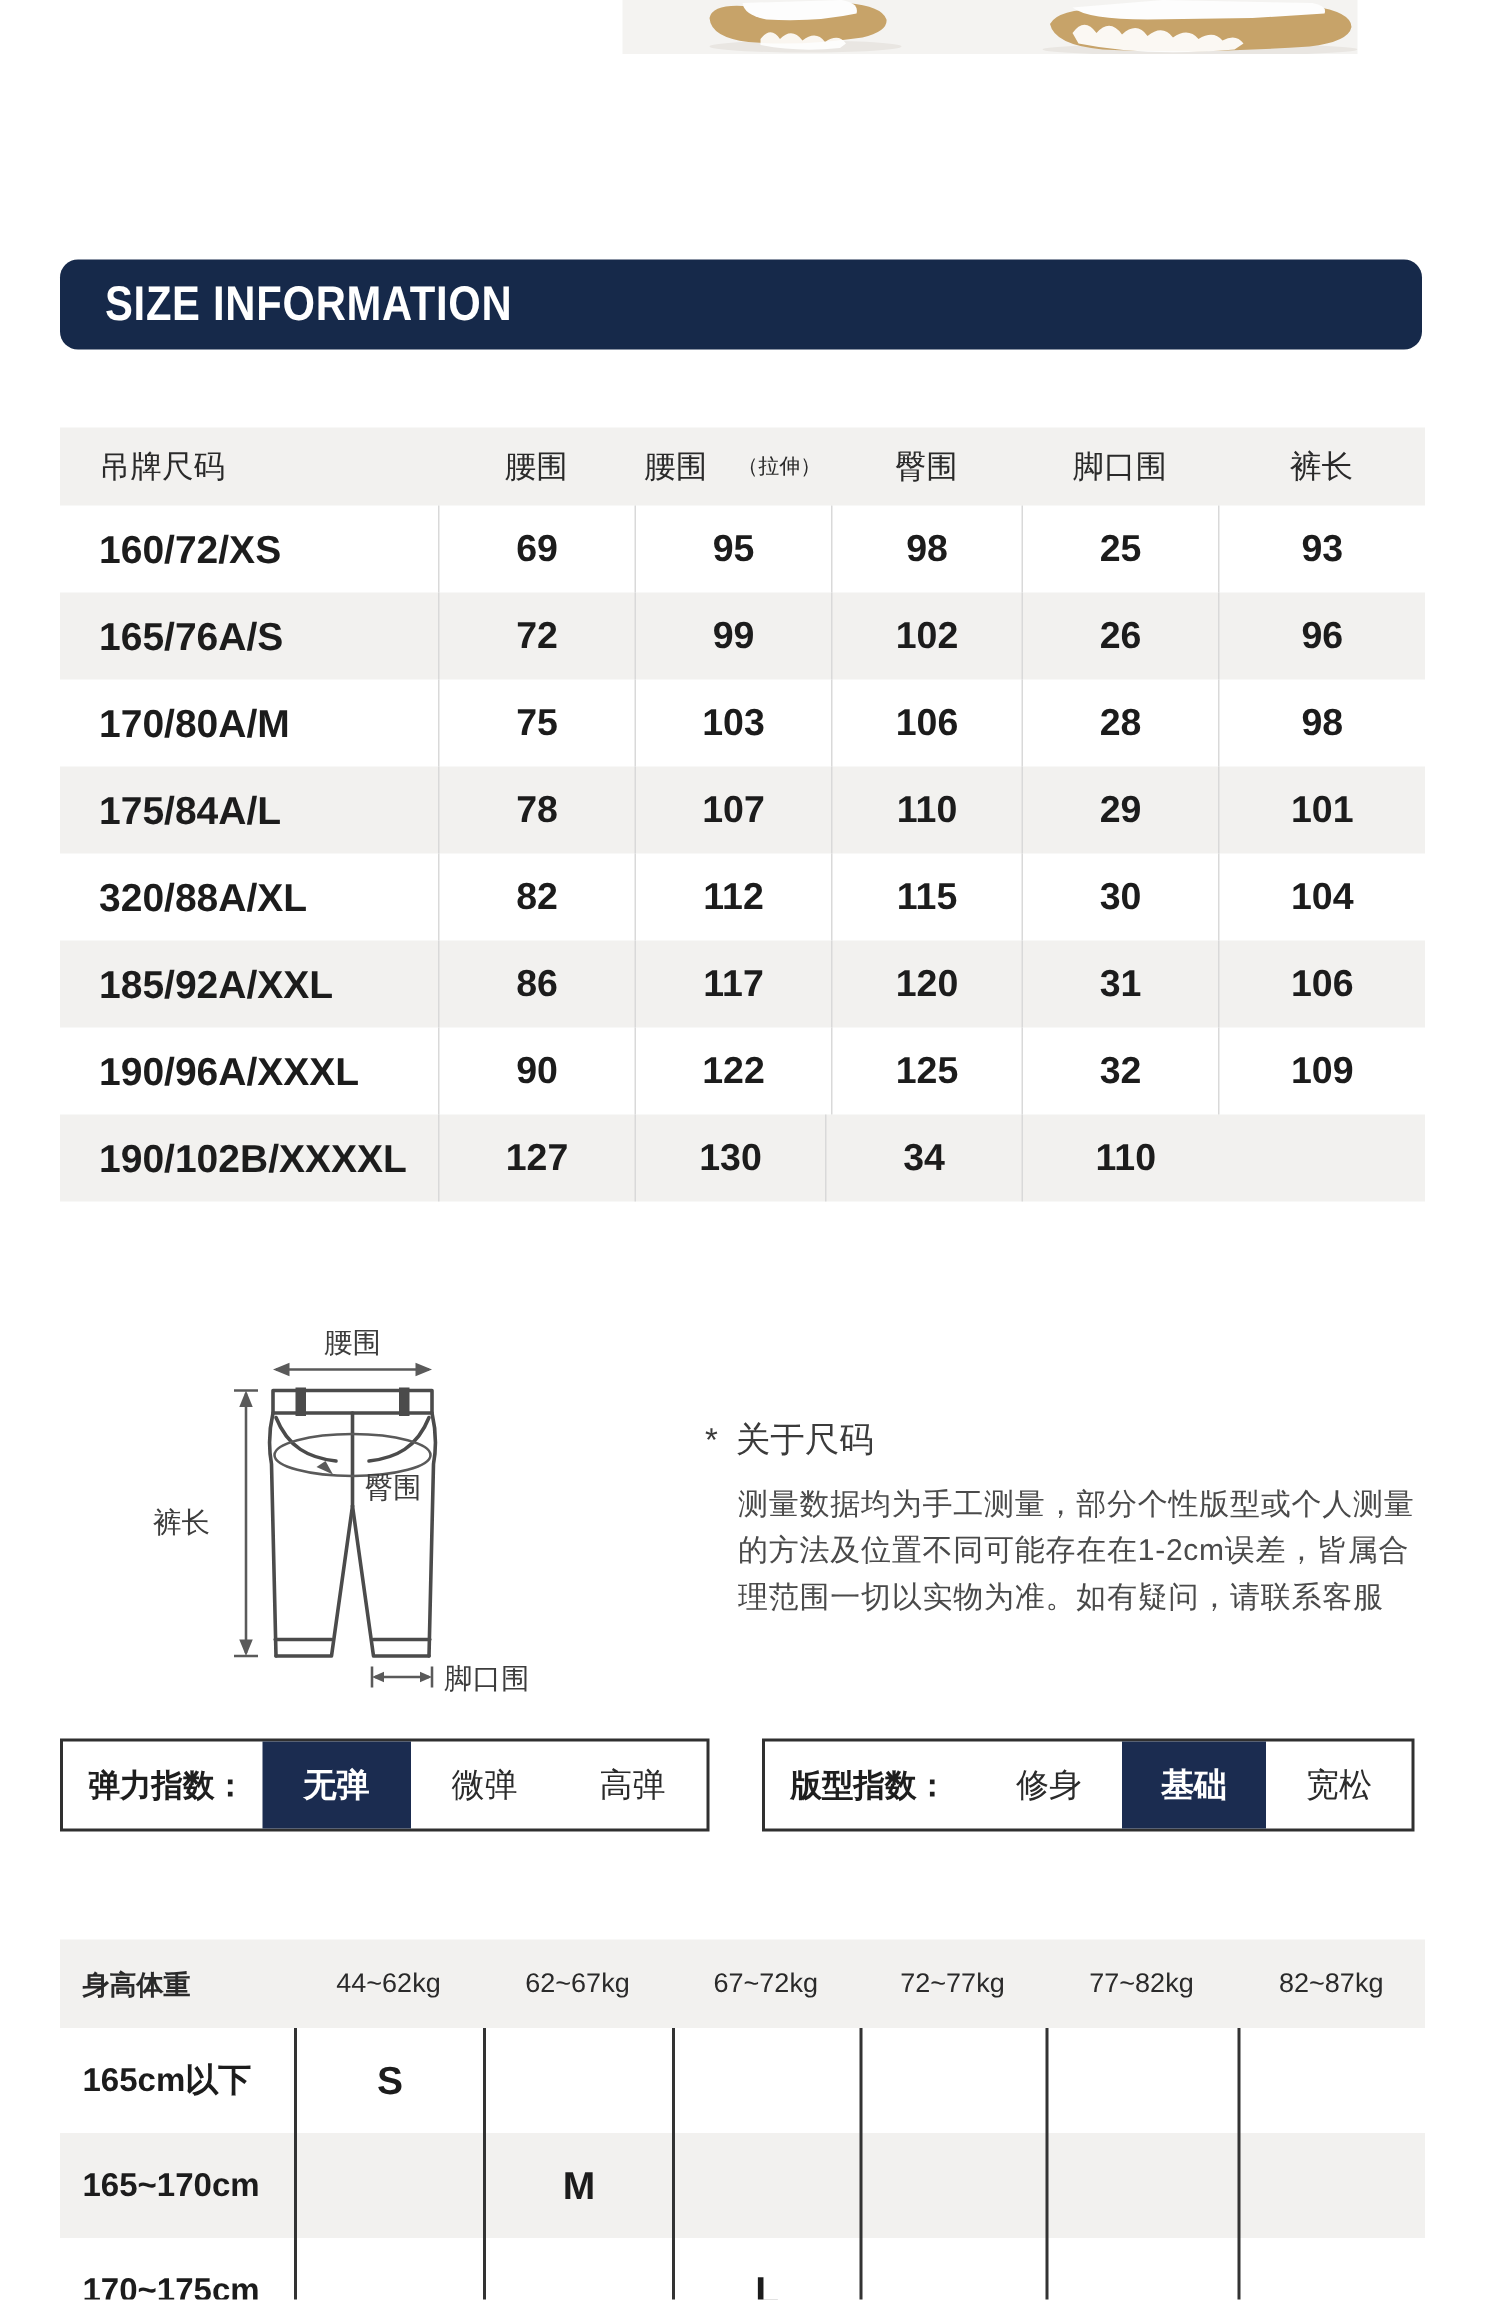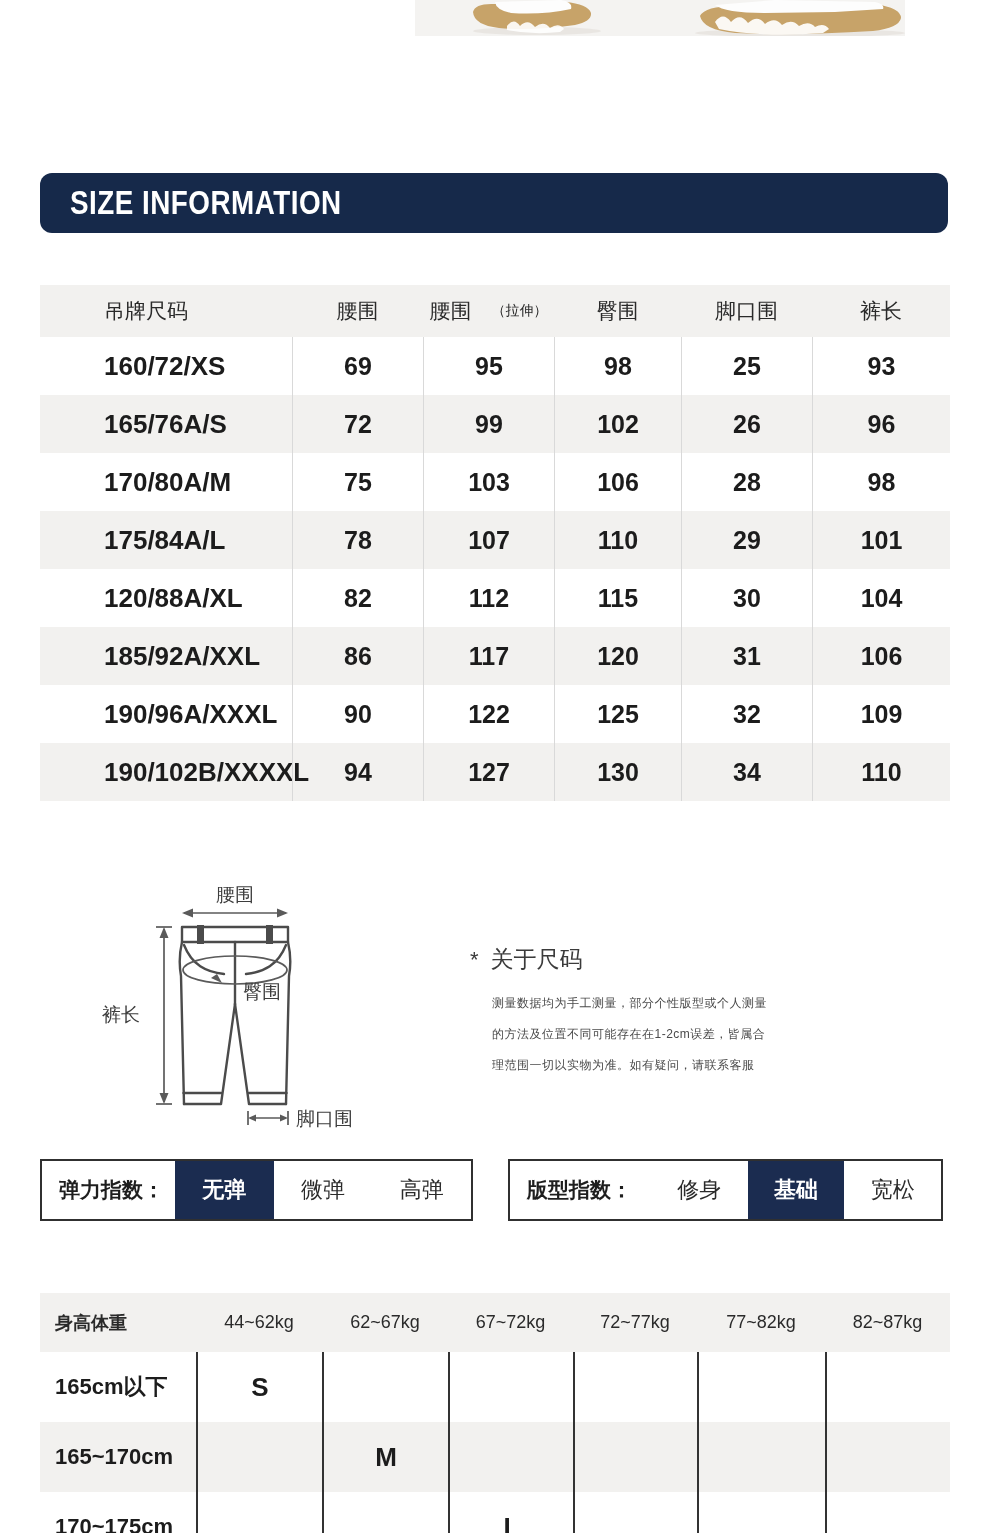--- a/index.html
+++ b/index.html
@@ -20,34 +20,34 @@
   .banner span{
     color:#fff;font-size:29px;font-weight:700;letter-spacing:.5px;
     transform:scale(.96,1.12);transform-origin:left center;white-space:nowrap;
   }
   
   .size-table{position:absolute;left:40px;top:285px;width:910px;}
   .s-row{display:flex;height:58px;}
   .s-head{height:52px;background:var(--row-gray,#f2f1ef);font-size:21px;color:#2a2a2a;}
   .s-row.alt{background:var(--row-gray,#f2f1ef);}
   .c{display:flex;align-items:center;justify-content:center;box-sizing:border-box;height:100%;}
-  .c0{width:252px;justify-content:flex-start;padding-left:64px;}
+  .c0{width:252px;justify-content:flex-start;padding-left:26px;}
   .c1{width:131px;}.c2{width:131px;}.c3{width:127px;}.c4{width:131px;}.c5{width:138px;}
   .s-body .c + .c{border-left:1px solid var(--divider,#d9d9d9);}
   .s-body .c0{font-size:26px;font-weight:700;color:#1c1c1c;}
   .s-body .num{font-size:25px;font-weight:700;color:#1c1c1c;}
   .small-note{font-size:14px;margin-left:20px;color:#2a2a2a;}
   
   .diagram{position:absolute;left:100px;top:873px;width:270px;height:270px;}
   
   .note{position:absolute;left:470px;top:944px;width:478px;}
   .note-title{font-size:23px;color:#3b3b3b;display:flex;align-items:baseline;}
   .note-title .mark{margin-right:12px;font-size:22px;}
   .note-lines{margin-top:13px;margin-left:22px;}
-  .note-line{font-size:12px;line-height:31px;color:#4a4a4a;letter-spacing:.5px;white-space:nowrap;}
+  .note-line{font-size:20px;line-height:31px;color:#4a4a4a;letter-spacing:.5px;white-space:nowrap;}
   
   .indicator{
     position:absolute;top:1159px;height:62px;box-sizing:border-box;
     border:2px solid var(--dark,#303030);display:flex;align-items:stretch;background:#fff;
   }
   .ind-elastic{left:40px;width:433px;}
   .ind-fit{left:508px;width:435px;}
   .ind-label{display:flex;align-items:center;padding-left:17px;font-size:21px;font-weight:700;color:#1e1e1e;box-sizing:border-box;}
   .ind-elastic .ind-label{width:133px;}
   .ind-fit .ind-label{width:141px;}
@@ -128,21 +128,21 @@
   </div>
   <div class="s-row s-body alt">
     <div class="c c0">175/84A/L</div>
     <div class="c c1 num">78</div>
     <div class="c c2 num">107</div>
     <div class="c c3 num">110</div>
     <div class="c c4 num">29</div>
     <div class="c c5 num">101</div>
   </div>
   <div class="s-row s-body">
-    <div class="c c0">120/88A/XL</div>
+    <div class="c c0">320/88A/XL</div>
     <div class="c c1 num">82</div>
     <div class="c c2 num">112</div>
     <div class="c c3 num">115</div>
     <div class="c c4 num">30</div>
     <div class="c c5 num">104</div>
   </div>
   <div class="s-row s-body alt">
     <div class="c c0">185/92A/XXL</div>
     <div class="c c1 num">86</div>
     <div class="c c2 num">117</div>
@@ -153,21 +153,20 @@
   <div class="s-row s-body">
     <div class="c c0">190/96A/XXXL</div>
     <div class="c c1 num">90</div>
     <div class="c c2 num">122</div>
     <div class="c c3 num">125</div>
     <div class="c c4 num">32</div>
     <div class="c c5 num">109</div>
   </div>
   <div class="s-row s-body alt">
     <div class="c c0">190/102B/XXXXL</div>
-    <div class="c c1 num">94</div>
     <div class="c c2 num">127</div>
     <div class="c c3 num">130</div>
     <div class="c c4 num">34</div>
     <div class="c c5 num">110</div>
   </div>
 </div>
 
 <div class="diagram">
   <svg width="270" height="270" viewBox="0 0 270 270">
     <g stroke="#4b4b4b" stroke-width="2.4" fill="none" stroke-linejoin="round" stroke-linecap="round">

